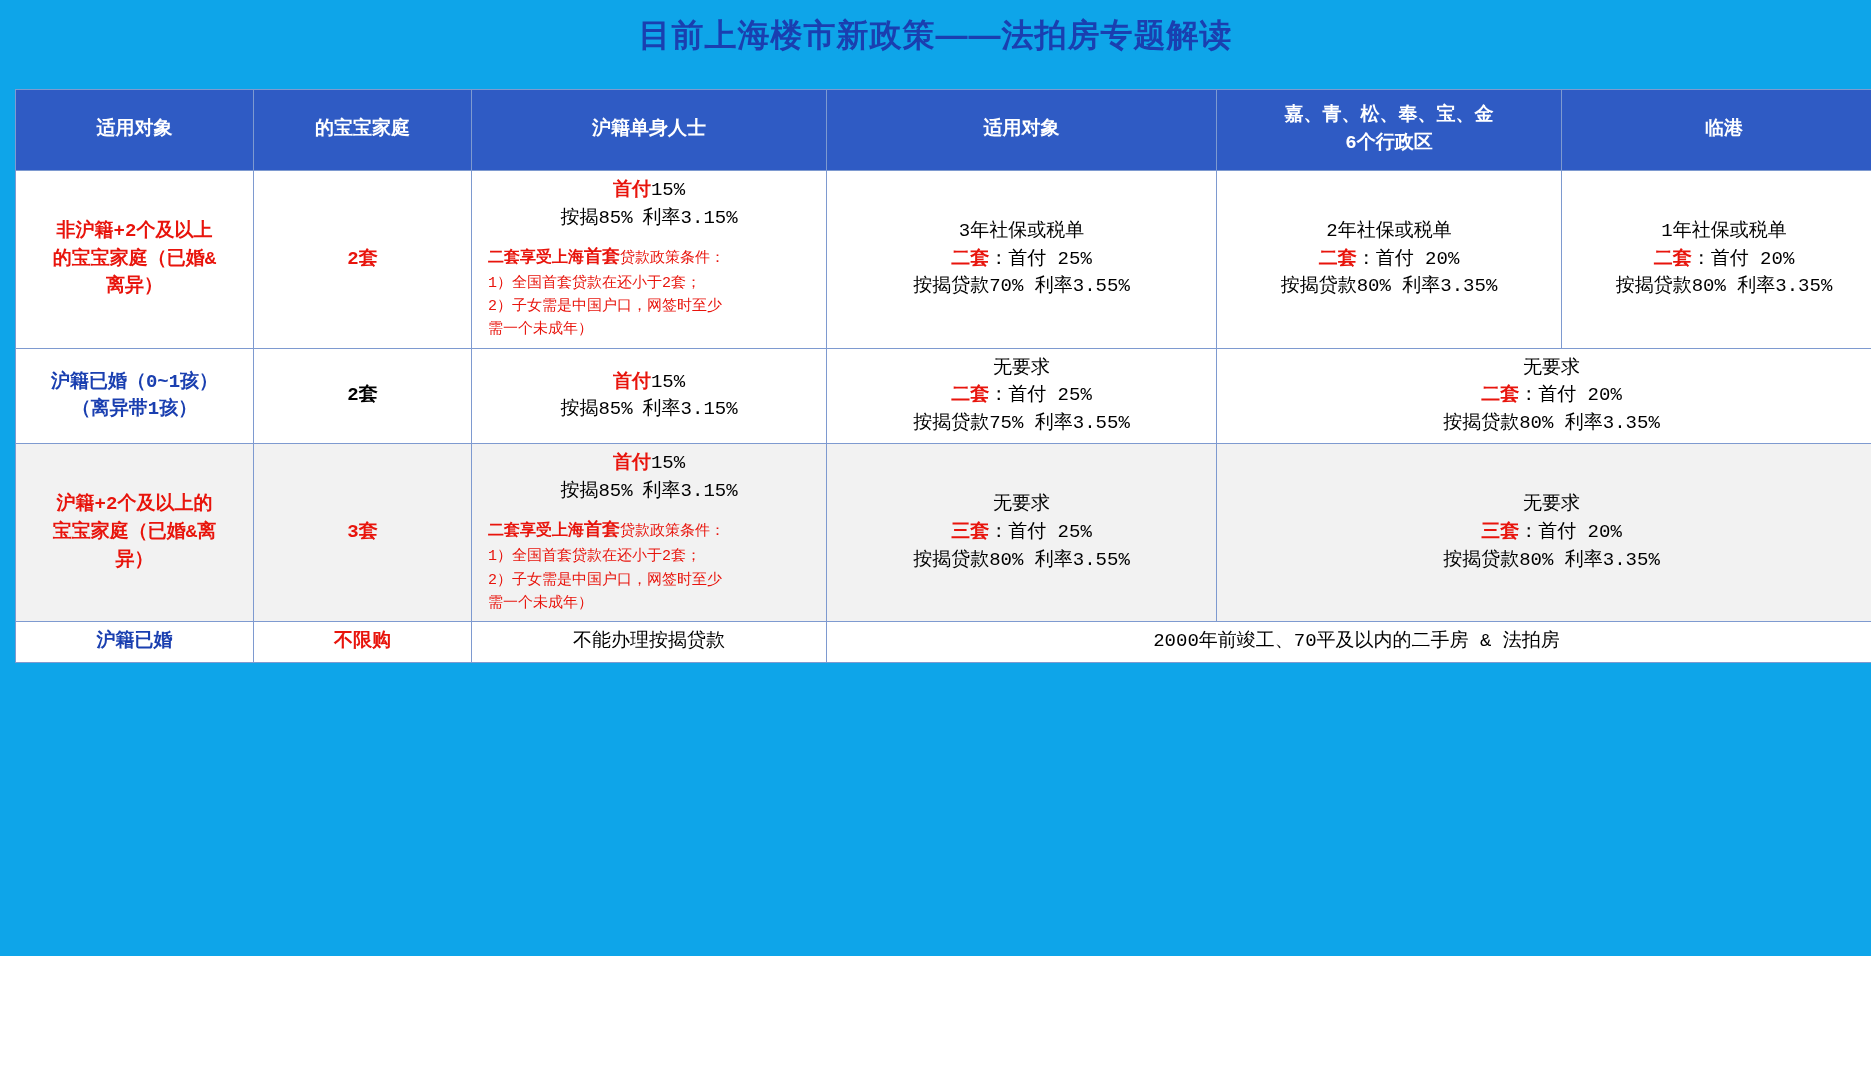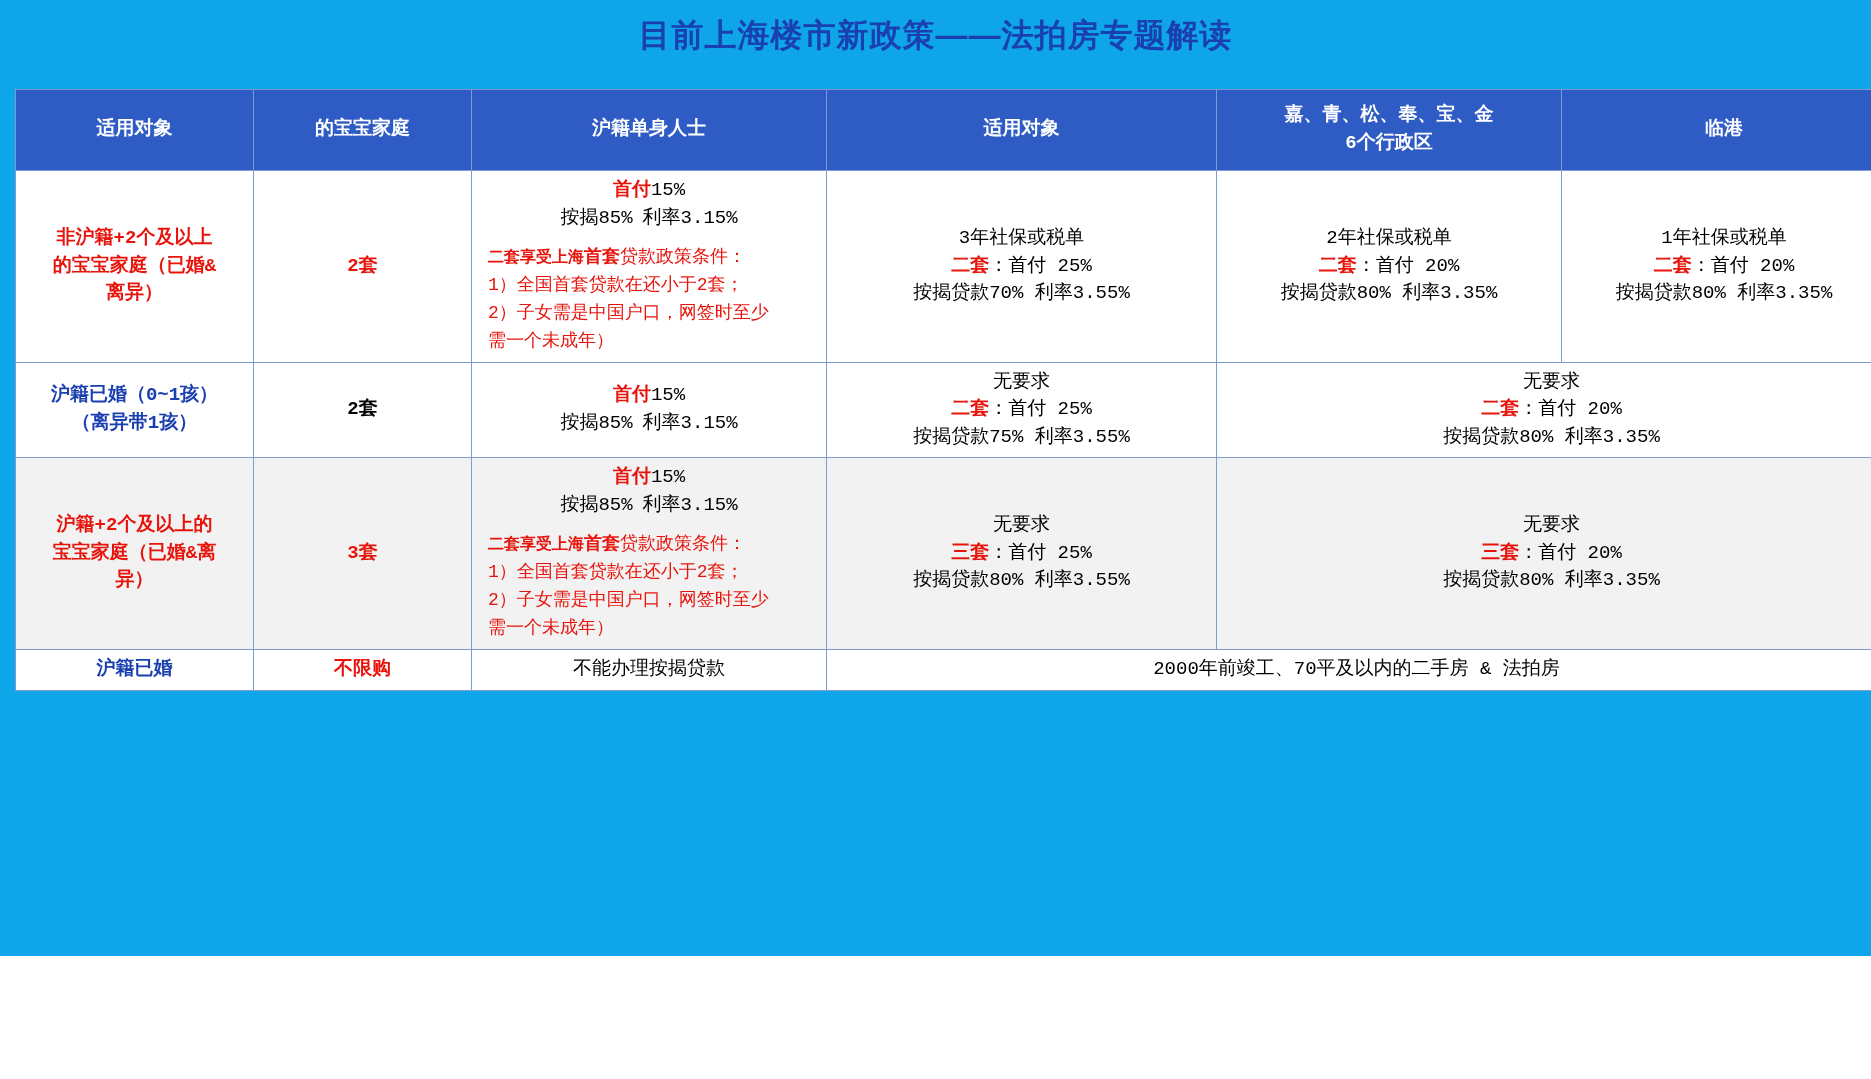--- a/index.html
+++ b/index.html
@@ -71,21 +71,21 @@
     text-align: left;
     font-size: 16px;
     line-height: 1.55;
     color: #e8140c;
     font-weight: bold;
     margin-top: 12px;
     padding-left: 10px;
   }
   .note .sub {
     font-weight: normal;
-    font-size: 18px;
+    font-size: 15px;
   }
   .notehead .em { color: #e8140c; }
   .mortgage-cell {
     font-size: 19px;
   }
   .big-merge {
     font-size: 20px;
   }
   .sp { display:inline-block; width: 10px; }
 </style>

